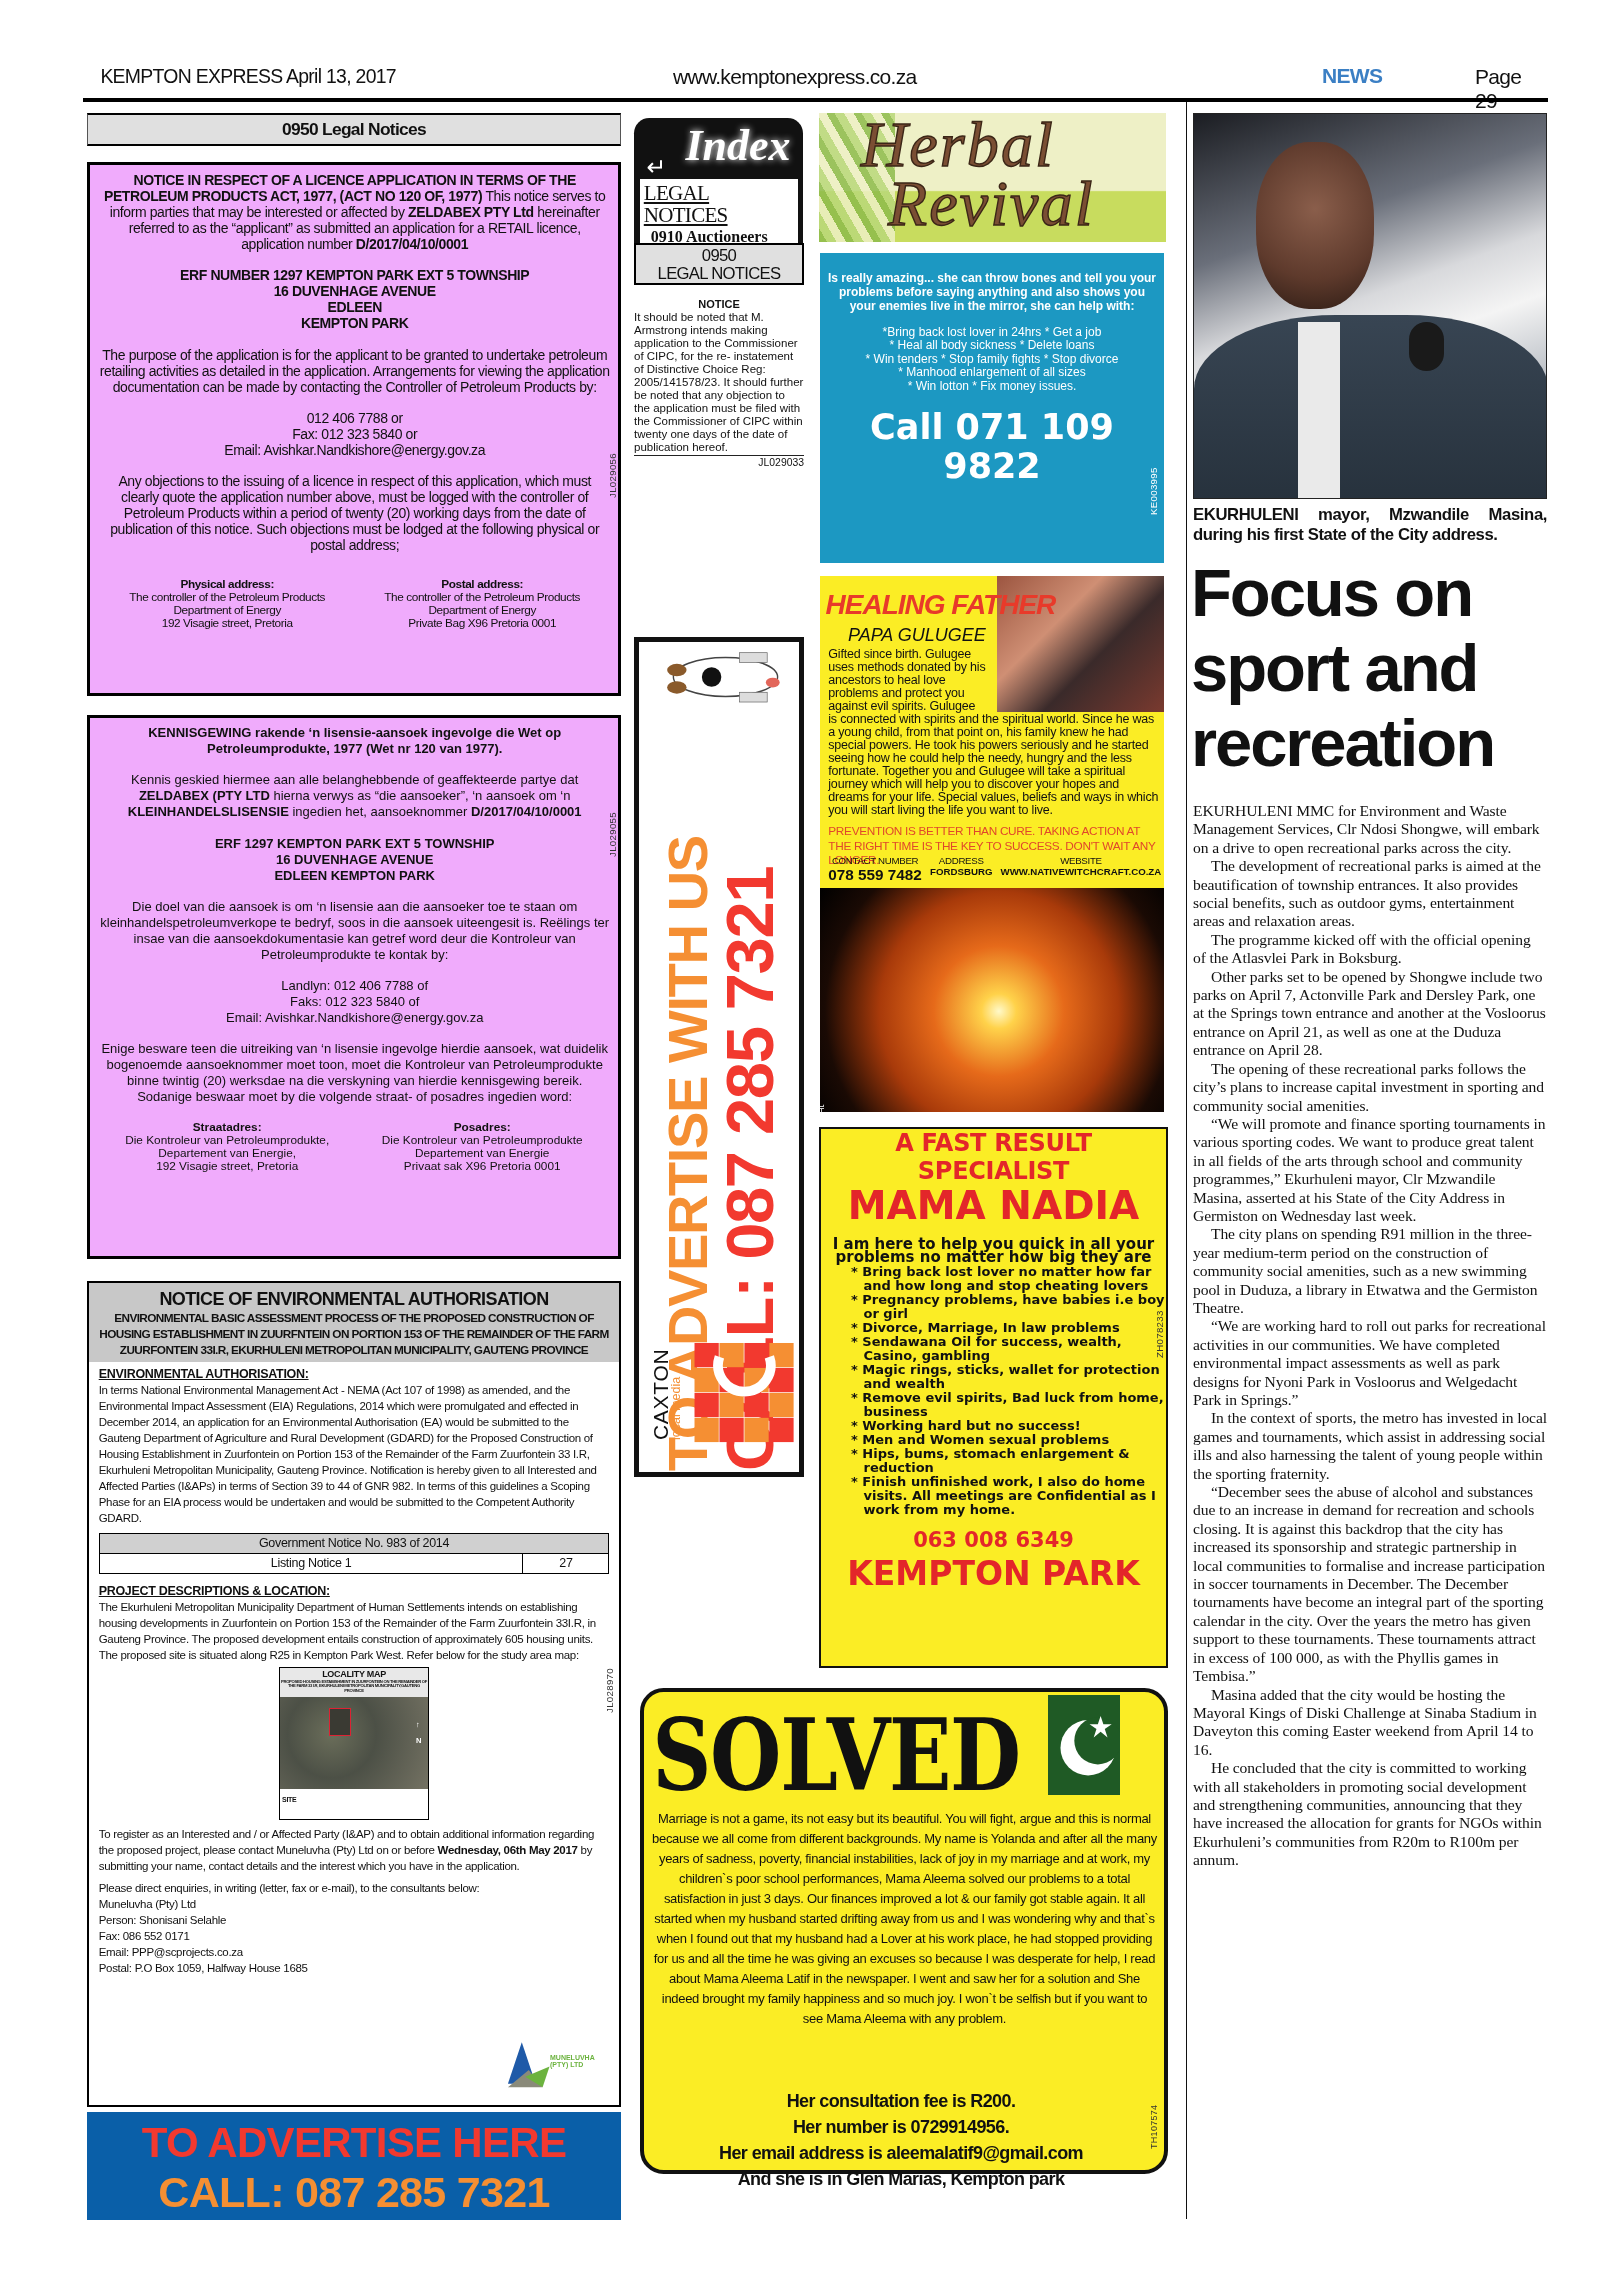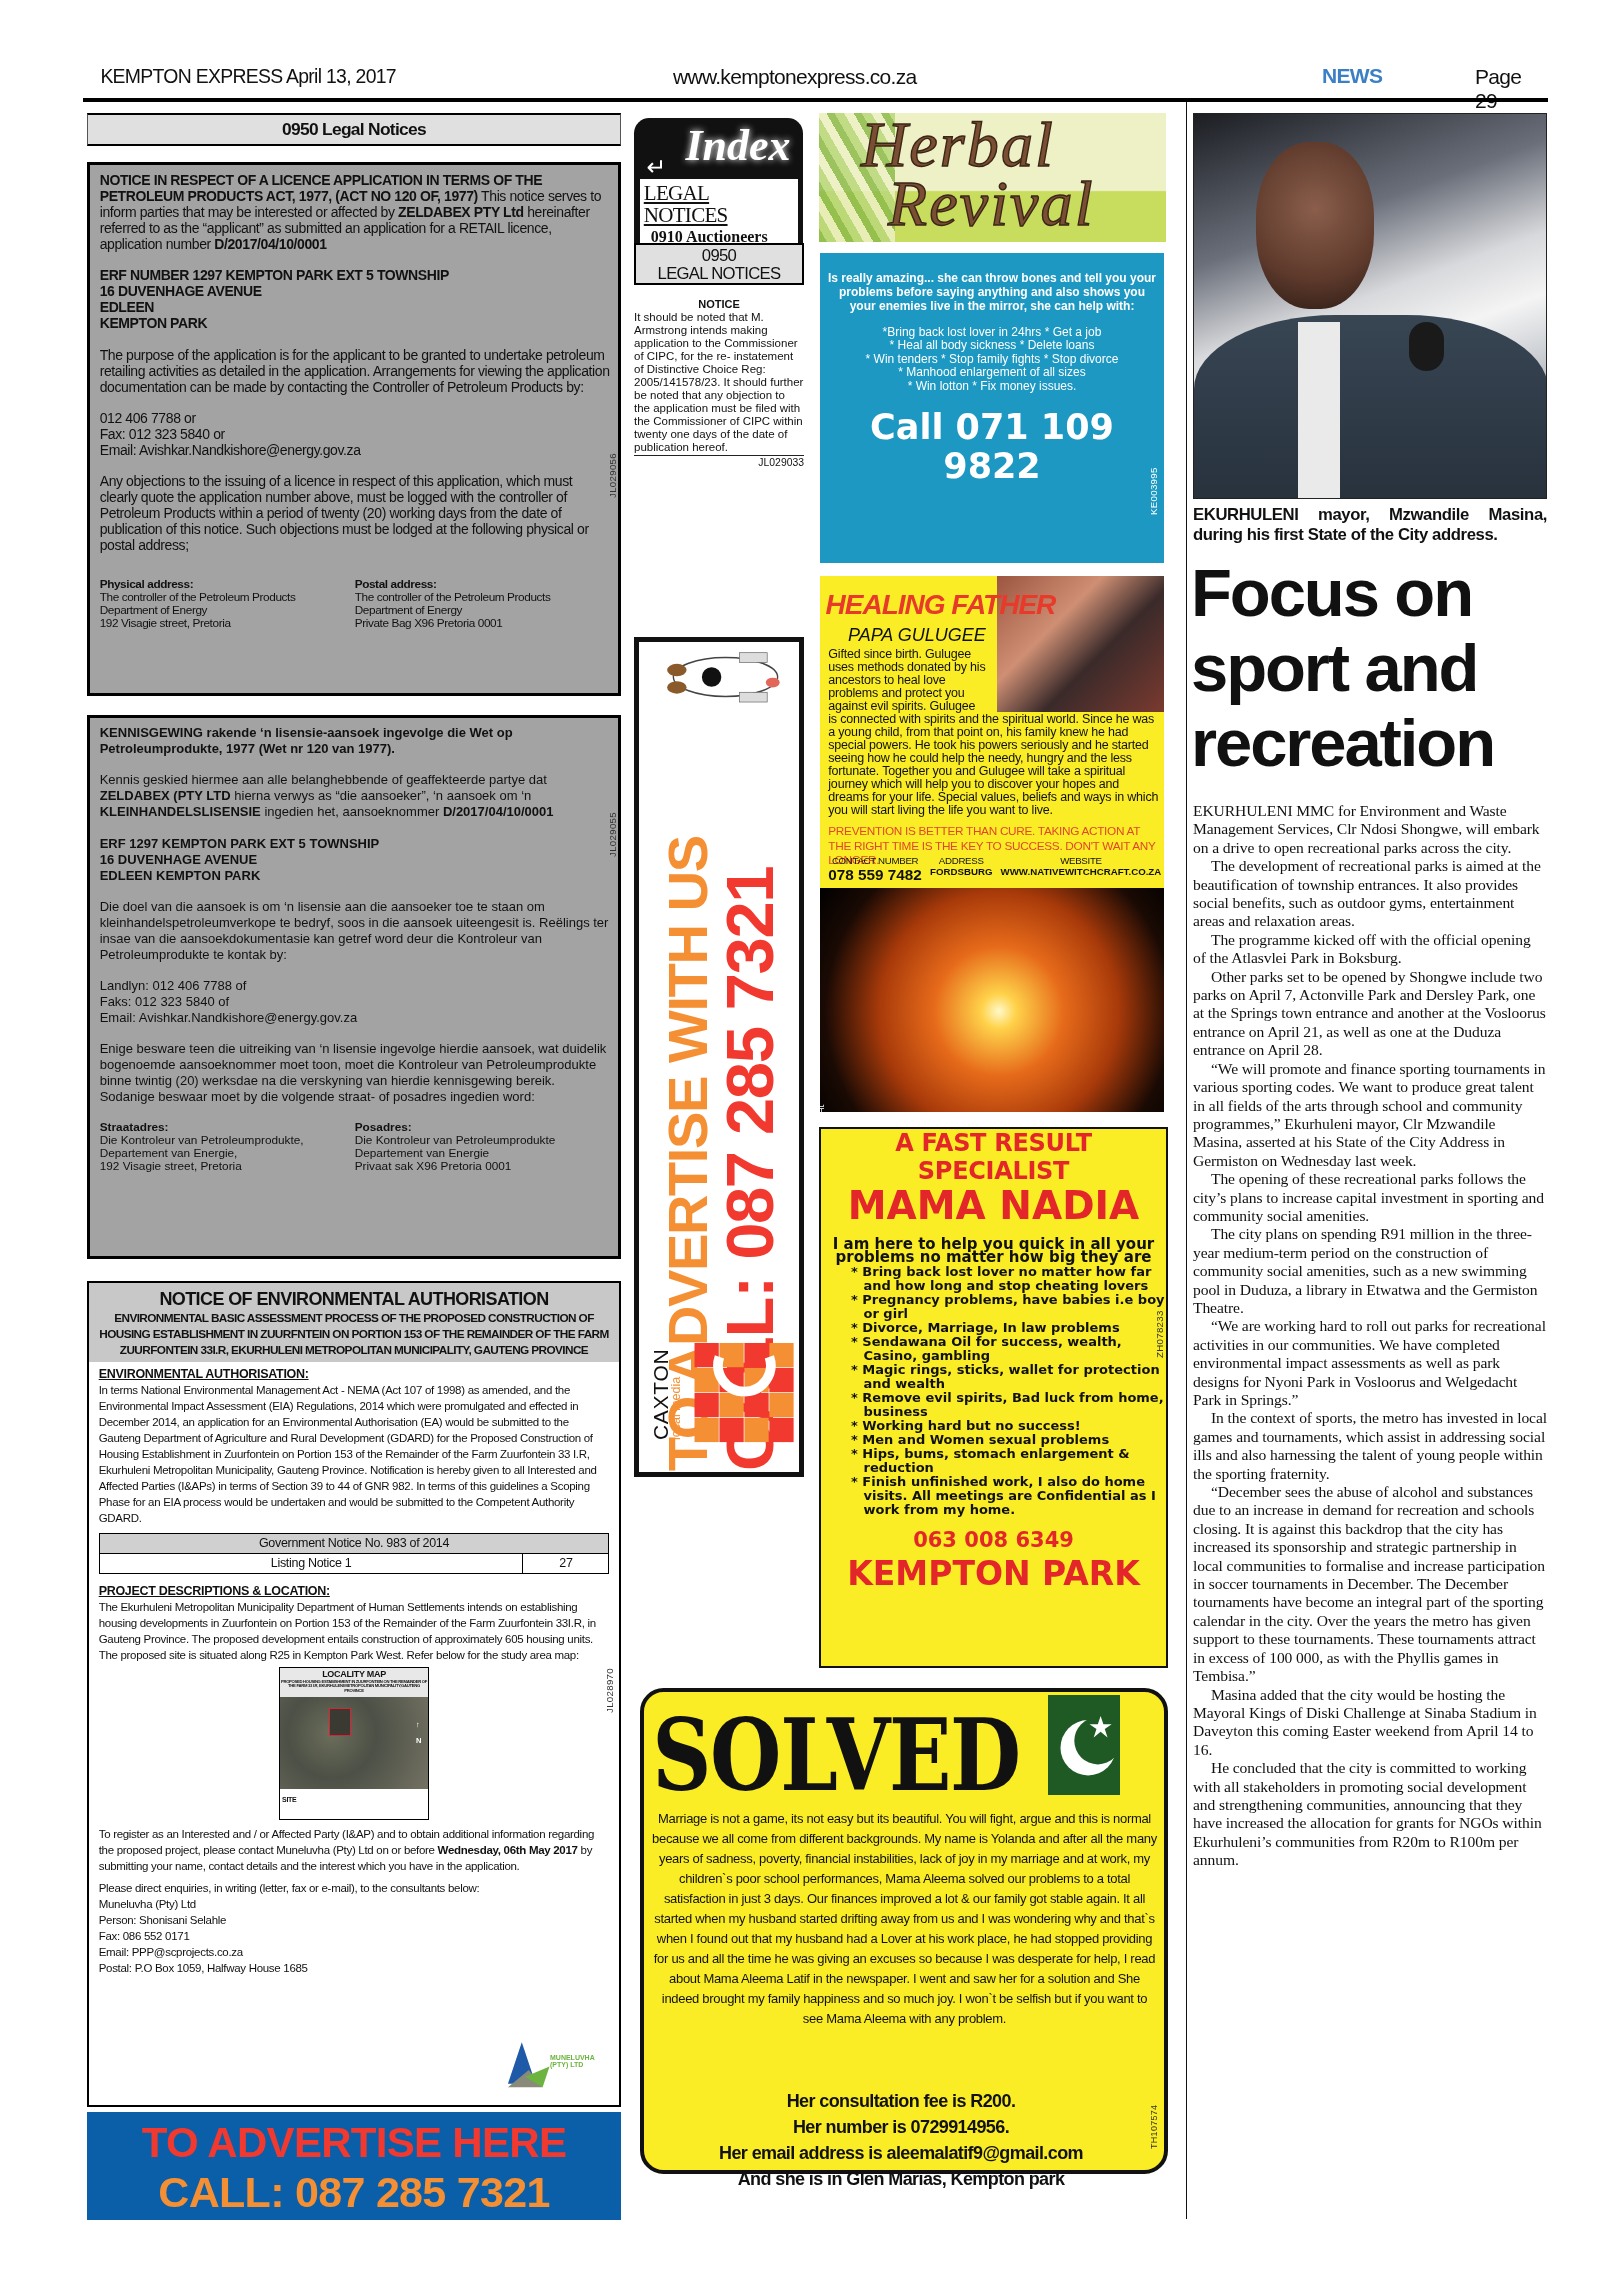--- a/index.html
+++ b/index.html
@@ -11,21 +11,21 @@
   #masthead { left: 83px; top: 61px; width: 1465px; height: 36px; }
   #masthead .mh-left { position: absolute; left: 17.4px; top: 4.2px; font-size: 19.4px; letter-spacing: -0.7px; }
   #masthead .mh-url { position: absolute; left: 590px; top: 4.2px; font-size: 21px; letter-spacing: -0.7px; }
   #masthead .mh-sec { position: absolute; left: 1239px; top: 2.8px; font-size: 21px; font-weight: bold; color: #3b7fc4; letter-spacing: -0.7px; }
   #masthead .mh-page { position: absolute; left: 1392px; top: 4.2px; font-size: 21px; letter-spacing: -0.7px; }
   #rule { left: 83px; top: 98px; width: 1465px; height: 4.2px; background: #000; }
   #col-rule { left: 1186px; top: 102px; width: 1.4px; height: 2117px; background: #111; }
 
   
   .section-head { left: 87px; top: 113px; width: 534px; height: 33px; background: #e0e0e0; border-top: 2.1px solid #000; border-bottom: 2.1px solid #000; border-left: 0.7px solid #555; border-right: 0.7px solid #555; text-align: center; font-weight: bold; font-size: 17.4px; line-height: 29px; letter-spacing: -0.7px; }
-  .notice-box { border: 3.5px solid #000; background: #a3a3a3; padding: 7px 8.3px 5.6px 9.7px; font-size: 14px; line-height: 16px; letter-spacing: -0.4px; }
+  .notice-box { border: 3.5px solid #000; background: #f0abfc; padding: 7px 8.3px 5.6px 9.7px; font-size: 14px; line-height: 16px; letter-spacing: -0.4px; text-align: center; }
   .notice-box p { margin-bottom: 15.3px; }
   .notice-box .b { font-weight: bold; }
   .notice-box .addr { display: flex; font-size: 11.8px; line-height: 13px; }
   .notice-box .addr > div { width: 50%; }
   .vcode { position: absolute; font-size: 9.7px; color: #333; transform: rotate(-90deg); transform-origin: left top; white-space: nowrap; letter-spacing: 0.3px; }
 
   #notice1 { left: 87px; top: 162px; width: 534px; height: 534px; }
   #notice2 { left: 87px; top: 715px; width: 534px; height: 544px; font-family: "Liberation Sans", sans-serif; letter-spacing: 0; font-size: 13px; }
 
   #env { left: 87px; top: 1281px; width: 534px; height: 826px; border: 2.8px solid #000; background: #fff; }
@@ -426,22 +426,22 @@
   <div class="head"></div>
   <div class="mic"></div>
 </div>
 <div id="caption" class="abs">EKURHULENI mayor, Mzwandile Masina, during his first State of the City address.</div>
 <div id="headline" class="abs">Focus on sport and recreation</div>
 <div id="article" class="abs">
   <p>EKURHULENI MMC for Environment and Waste Management Services, Clr Ndosi Shongwe, will embark on a drive to open recreational parks across the city.</p>
   <p>The development of recreational parks is aimed at the beautification of township entrances. It also provides social benefits, such as outdoor gyms, entertainment areas and relaxation areas.</p>
   <p>The programme kicked off with the official opening of the Atlasvlei Park in Boksburg.</p>
   <p>Other parks set to be opened by Shongwe include two parks on April 7, Actonville Park and Dersley Park, one at the Springs town entrance and another at the Vosloorus entrance on April 21, as well as one at the Duduza entrance on April 28.</p>
+  <p>The opening of these recreational parks follows the city’s plans to increase capital investment in sporting and community social amenities.</p>
   <p>“We will promote and finance sporting tournaments in various sporting codes. We want to produce great talent in all fields of the arts through school and community programmes,” Ekurhuleni mayor, Clr Mzwandile Masina, asserted at his State of the City Address in Germiston on Wednesday last week.</p>
-  <p>The opening of these recreational parks follows the city’s plans to increase capital investment in sporting and community social amenities.</p>
   <p>The city plans on spending R91 million in the three-year medium-term period on the construction of community social amenities, such as a new swimming pool in Duduza, a library in Etwatwa and the Germiston Theatre.</p>
   <p>“We are working hard to roll out parks for recreational activities in our communities. We have completed environmental impact assessments as well as park designs for Nyoni Park in Vosloorus and Welgedacht Park in Springs.”</p>
   <p>In the context of sports, the metro has invested in local games and tournaments, which assist in addressing social ills and also harnessing the talent of young people within the sporting fraternity.</p>
   <p>“December sees the abuse of alcohol and substances due to an increase in demand for recreation and schools closing. It is against this backdrop that the city has increased its sponsorship and strategic partnership in local communities to formalise and increase participation in soccer tournaments in December. The December tournaments have become an integral part of the sporting calendar in the city. Over the years the metro has given support to these tournaments. These tournaments attract in excess of 100 000, as with the Phyllis games in Tembisa.”</p>
   <p>Masina added that the city would be hosting the Mayoral Kings of Diski Challenge at Sinaba Stadium in Daveyton this coming Easter weekend from April 14 to 16.</p>
   <p>He concluded that the city is committed to working with all stakeholders in promoting social development and strengthening communities, announcing that they have increased the allocation for grants for NGOs within Ekurhuleni’s communities from R20m to R100m per annum.</p>
 </div>
 
 
 </body></html>

